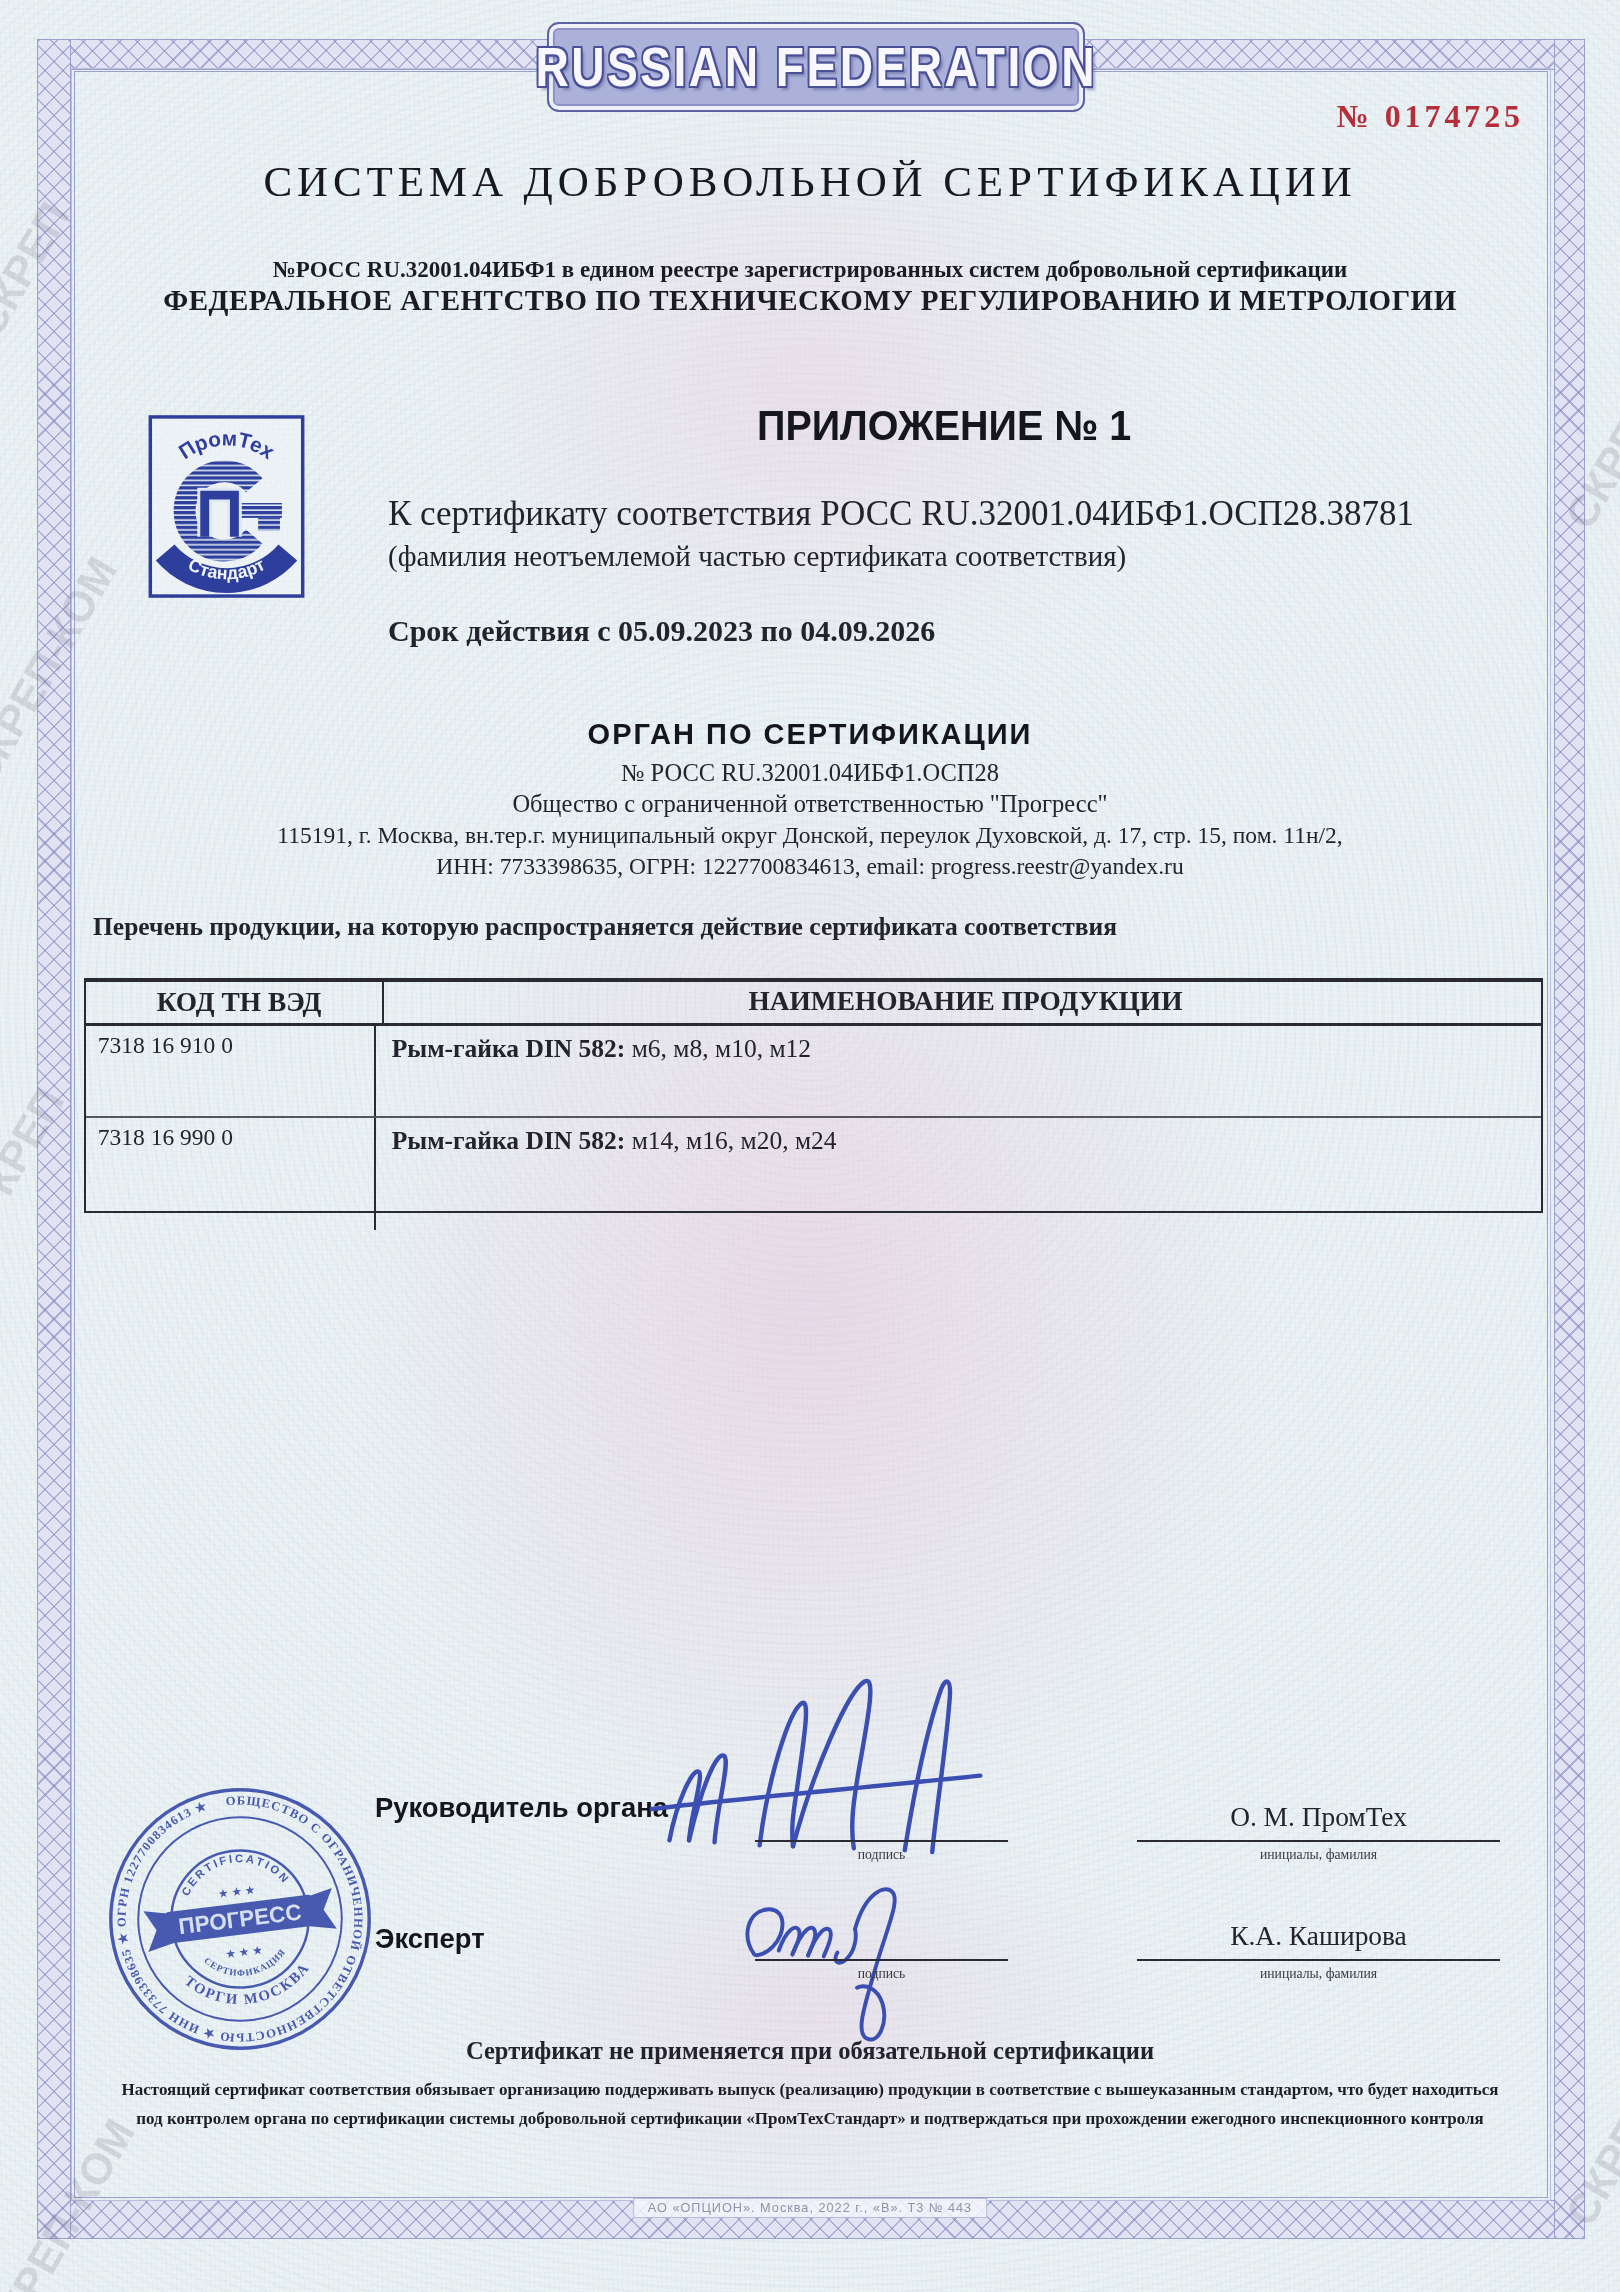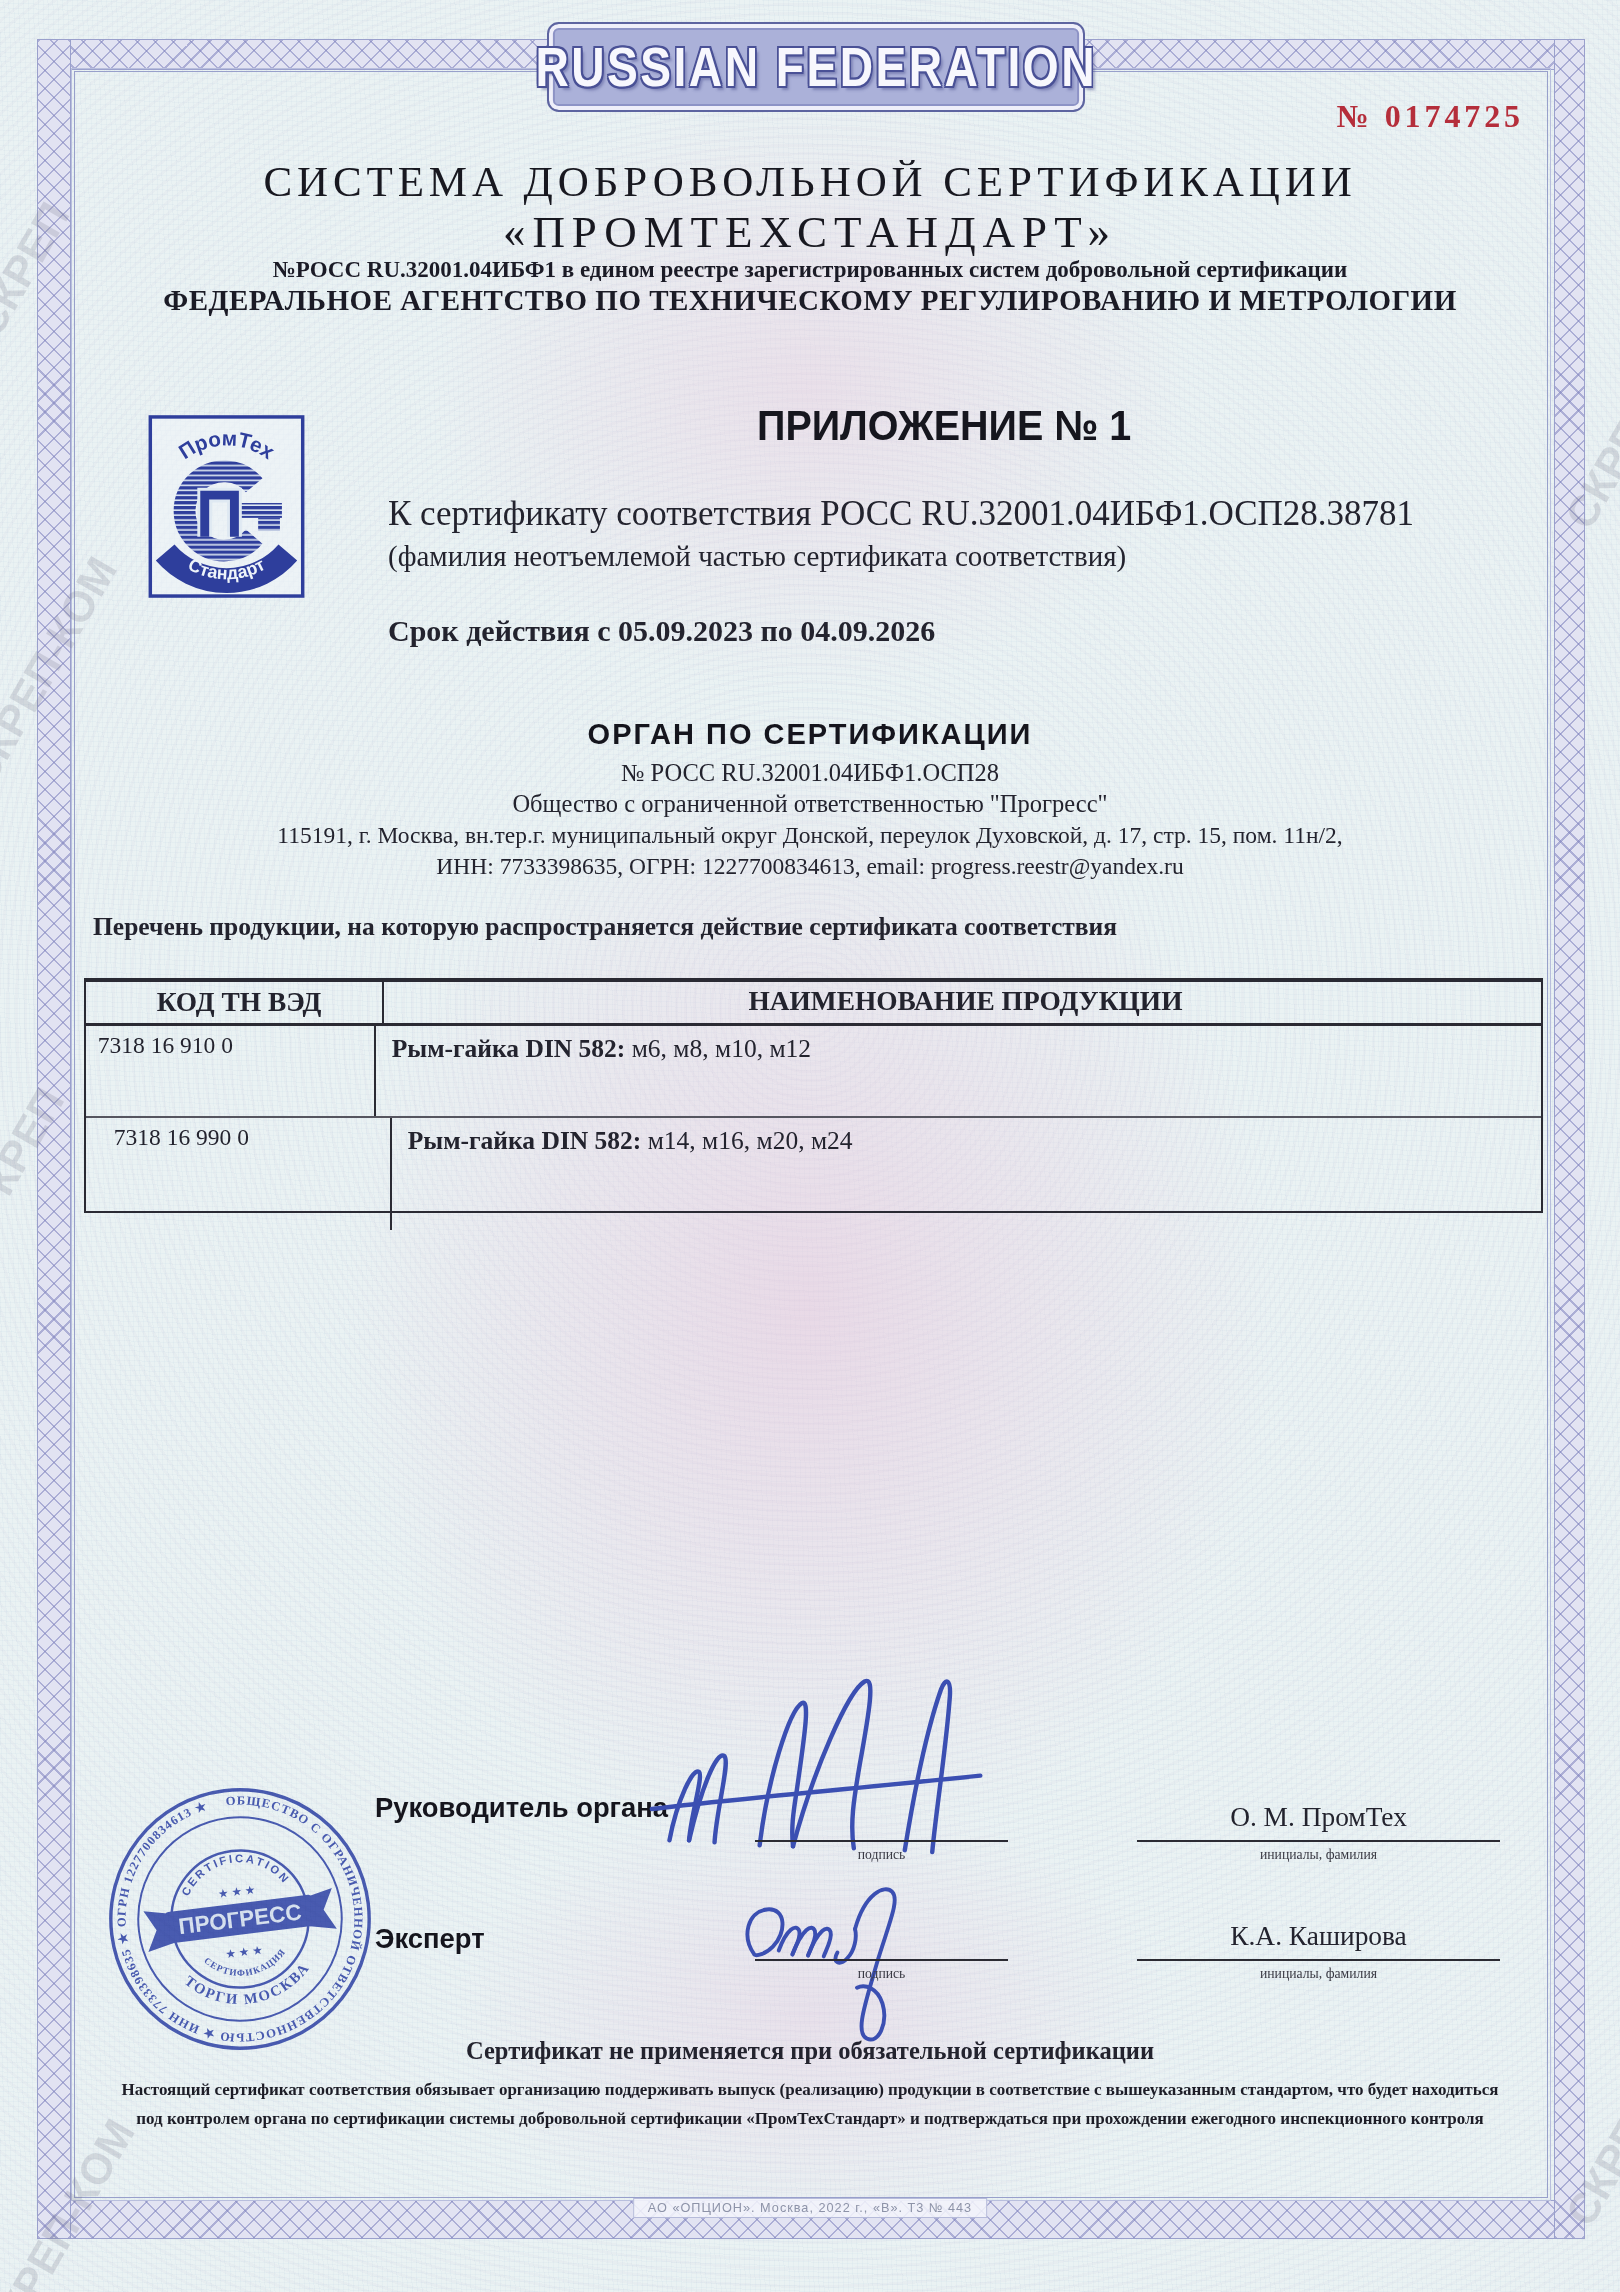--- a/index.html
+++ b/index.html
@@ -59,21 +59,21 @@
   .org-name{top:790px;font-size:24.5px;}
   .org-address{top:822px;font-size:23.5px;}
   .org-contacts{top:853px;font-size:23.5px;}
   .products-heading{position:absolute;left:93px;top:912px;font-size:25.5px;font-weight:bold;white-space:nowrap;}
   
   .ptable{position:absolute;left:84px;top:978px;width:1459px;height:235px;
     border:2px solid #2a2a33;border-top-width:4.9px;border-bottom-width:2px;box-sizing:border-box;}
   .trow{display:flex;box-sizing:border-box;}
   .thead{height:44px;border-bottom:3.9px solid #2a2a33;padding-left:8px;}
   .tr1{height:92px;border-bottom:2px solid #55555f;}
-  .tr2{height:112px;padding-left:16px;}
+  .tr2{height:112px;}
   .cell{box-sizing:border-box;}
   .c-code{width:290px;border-right:2px solid #2a2a33;padding:5.9px 9.8px 0 11.8px;font-size:23.5px;}
   .c-name{flex:1;padding:7.8px 9.8px 0 15.7px;font-size:25.5px;}
   .thead .c-code{font-weight:bold;font-size:27.4px;text-align:center;padding-top:4.9px;}
   .thead .c-name{font-weight:bold;font-size:27.4px;text-align:center;padding-top:3.9px;}
   .bname{font-weight:bold;}
   
   .sig-label{position:absolute;left:375px;font-family:"Liberation Sans",sans-serif;font-weight:bold;
     font-size:27.4px;color:#15151d;white-space:nowrap;}
   .lab1{top:1792px;} .lab2{top:1923px;}
@@ -121,21 +121,20 @@
   <div class="wm" style="left:1531px;top:2117px;">СКРЕП-К</div>
   <div class="wm" style="left:-45px;top:2196px;">КРЕП-КОМ</div>
 
   <div class="banner">
     <span>RUSSIAN FEDERATION</span>
   </div>
 
   <div class="cert-number">№ 0174725</div>
 
   <div class="ctr title1">СИСТЕМА ДОБРОВОЛЬНОЙ СЕРТИФИКАЦИИ</div>
-  <div class="ctr title2">«ПРОМТЕХСТАНДАРТ»</div>
   <div class="ctr subtitle1">№РОСС RU.32001.04ИБФ1 в едином реестре зарегистрированных систем добровольной сертификации</div>
   <div class="ctr subtitle2">ФЕДЕРАЛЬНОЕ АГЕНТСТВО ПО ТЕХНИЧЕСКОМУ РЕГУЛИРОВАНИЮ И МЕТРОЛОГИИ</div>
 
   <svg class="logo" viewBox="0 0 160 190">
     <defs>
       <pattern id="stripes" width="6" height="5" patternUnits="userSpaceOnUse">
         <rect width="6" height="5" fill="#2e3e9c"></rect>
         <rect y="3.4" width="6" height="1.6" fill="#dfe9f2"></rect>
       </pattern>
       <path id="lgTop" d="M 18,74 A 68,68 0 0,1 142,74"></path>

